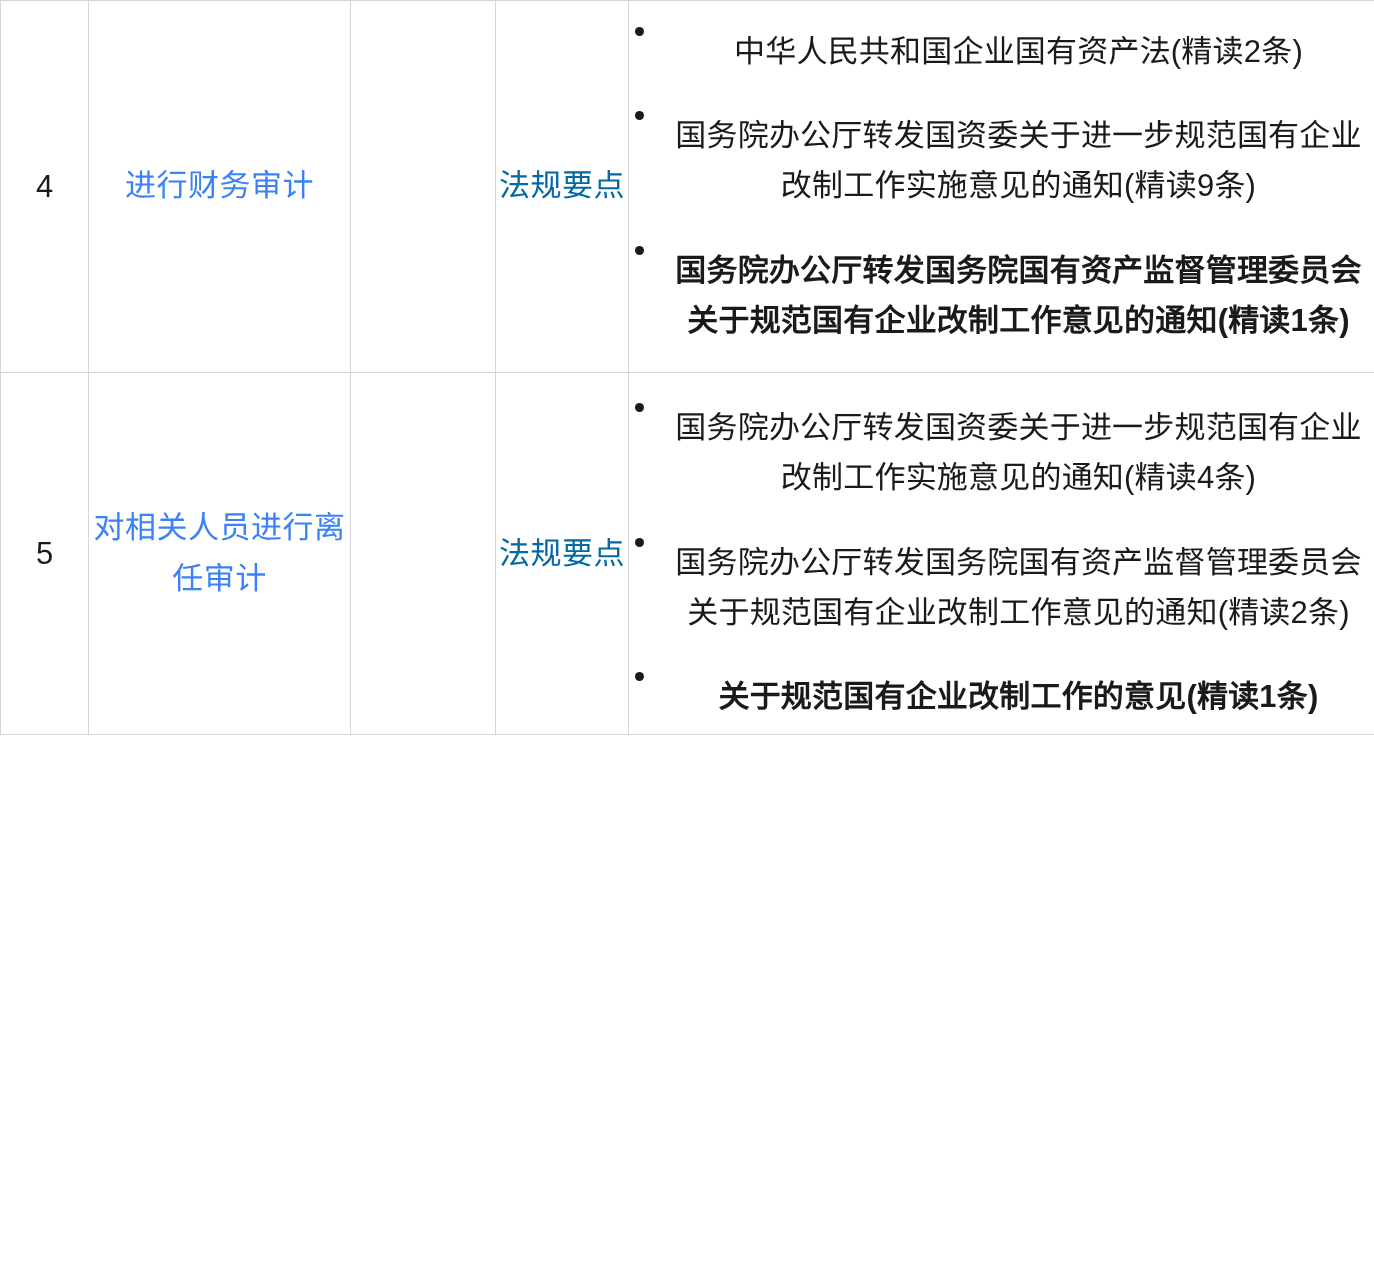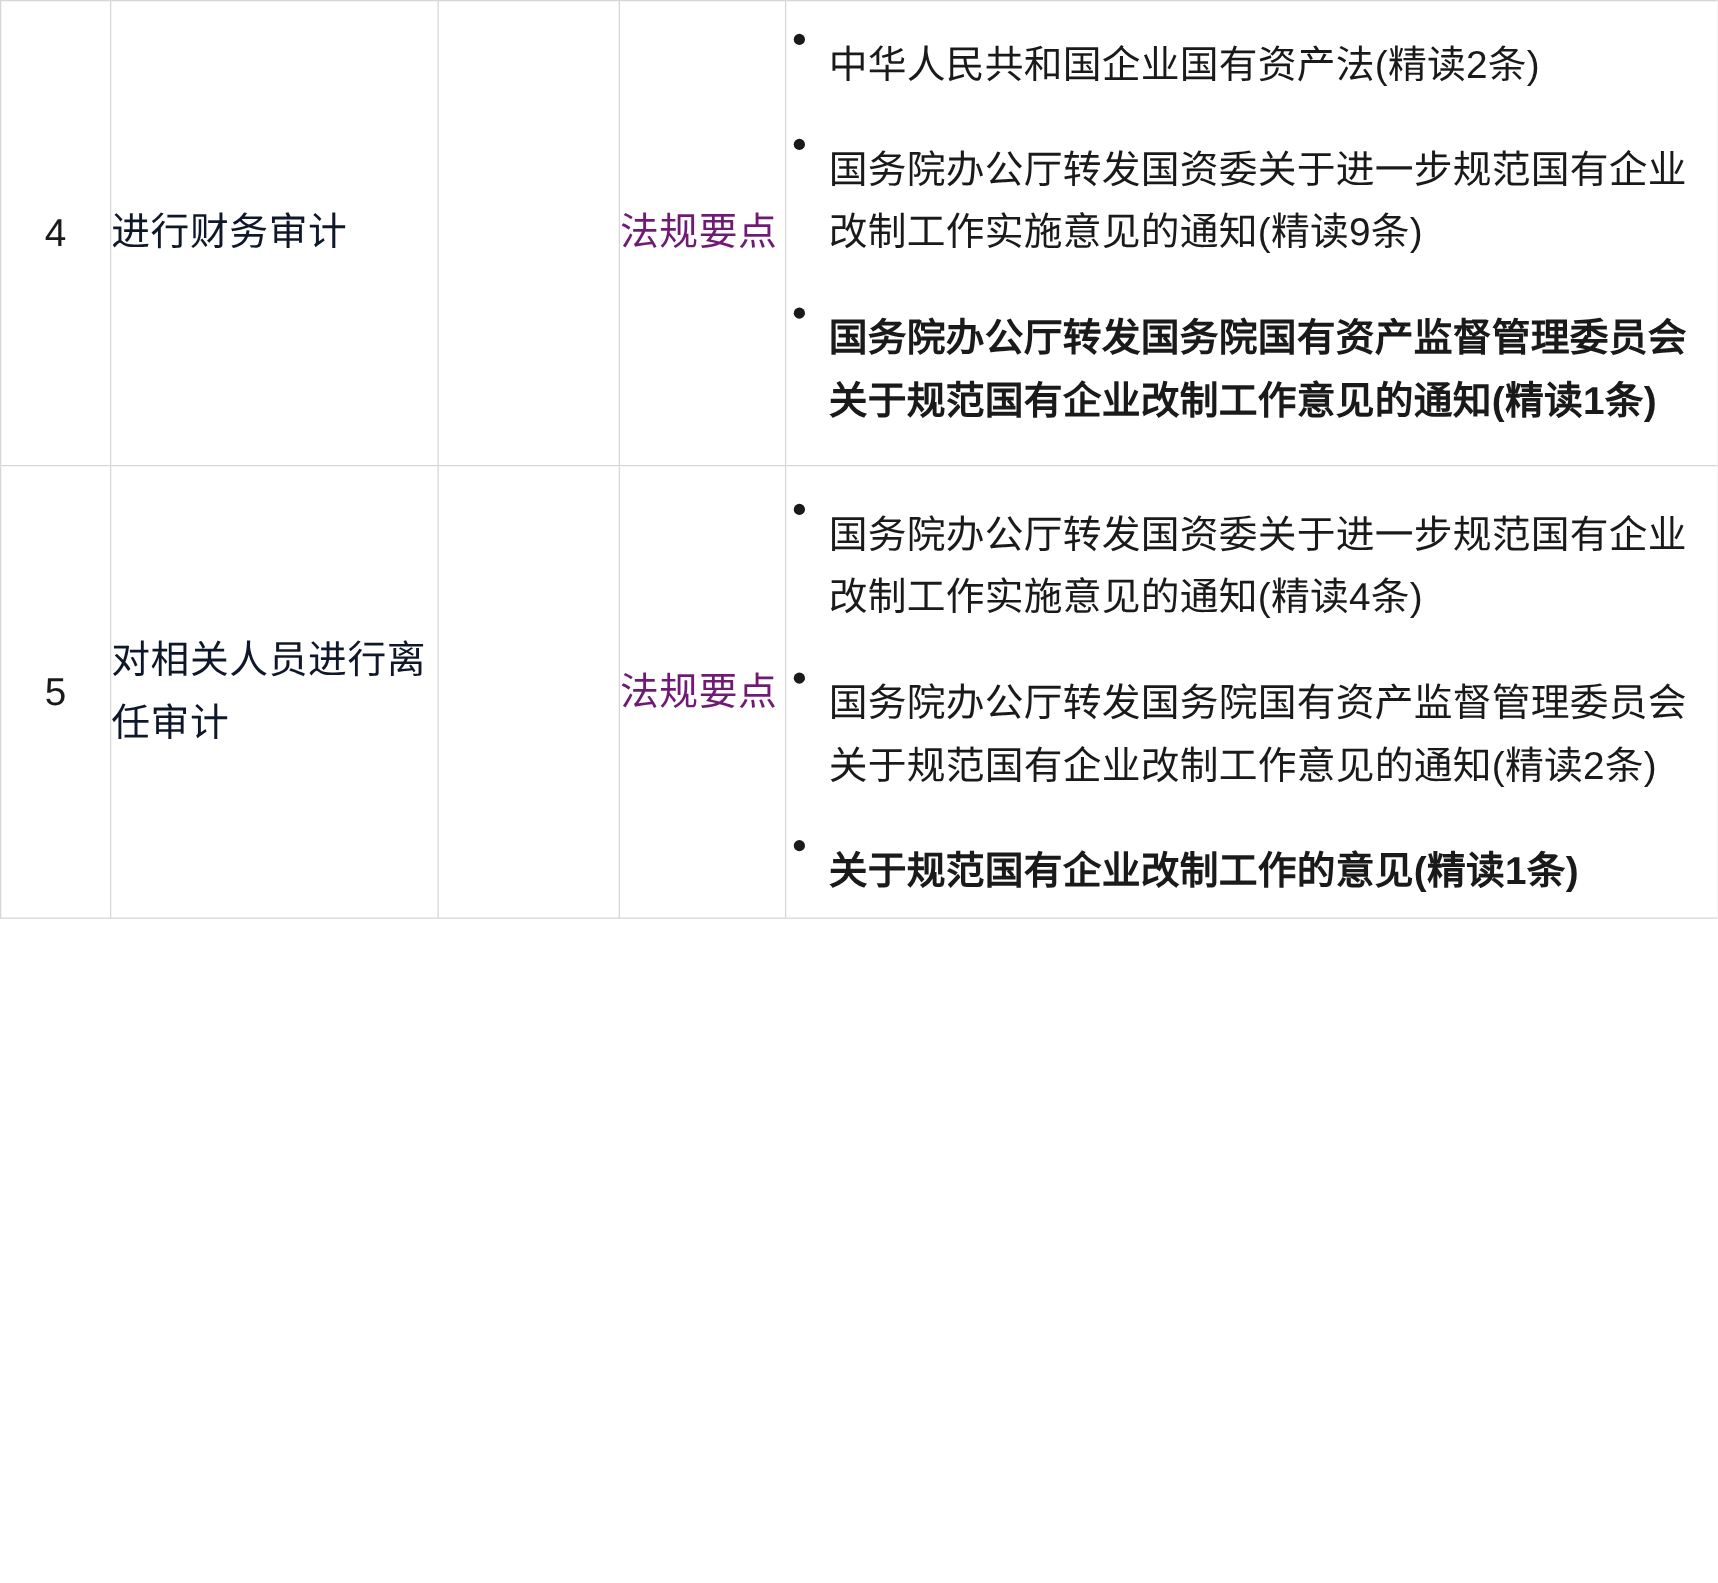--- a/index.html
+++ b/index.html
@@ -18,49 +18,50 @@
   .doc-table {
     border-collapse: collapse;
     width: 1374px;
     table-layout: fixed;
   }
   .doc-table td {
     border: 1px solid #d6d6d6;
     vertical-align: middle;
     padding: 0;
     background: #ffffff;
+    text-align: center;
   }
   
   col.c-index { width: 88px; }
   col.c-task  { width: 262px; }
   col.c-blank { width: 145px; }
   col.c-type  { width: 133px; }
   col.c-items { width: 746px; }
 
   .cell-index {
     text-align: center;
     font-size: 31px;
     line-height: 1.4;
     color: #1a1a1a;
   }
   .cell-task {
     font-size: 31px;
     line-height: 1.62;
     padding: 10px 22px 10px 22px;
-    color: #0f172a;
+    color: #3b82f6;
     letter-spacing: 0.5px;
   }
   .cell-blank {
     font-size: 31px;
   }
   .cell-type {
     font-size: 31px;
     line-height: 1.62;
     padding: 10px 18px;
-    color: #701a75;
+    color: #0369a1;
     letter-spacing: 0.5px;
   }
   .cell-items {
     padding: 22px 24px 22px 18px;
   }
   .item-list {
     margin: 0;
     padding: 0;
     list-style: none;
   }

